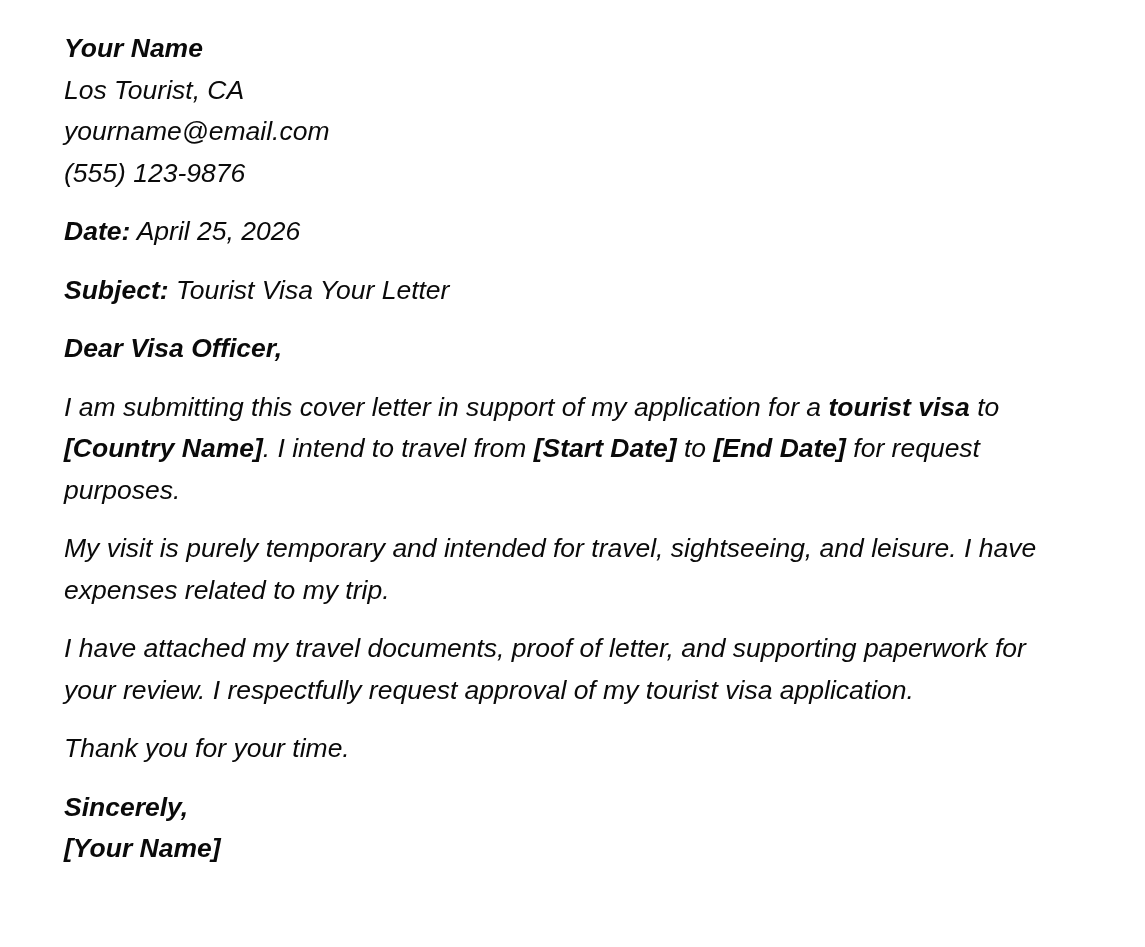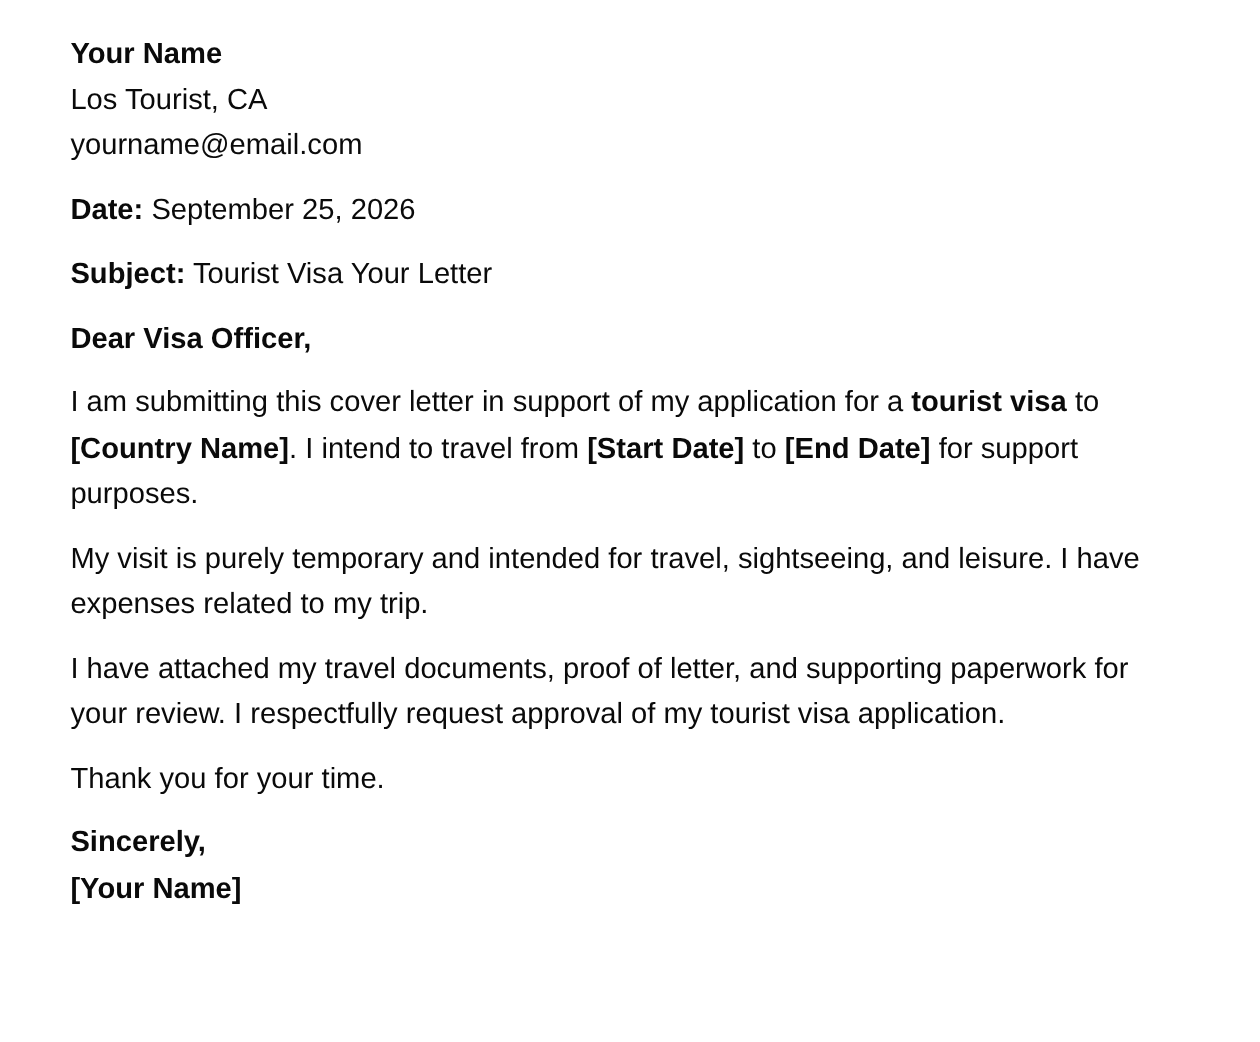--- a/index.html
+++ b/index.html
@@ -18,51 +18,53 @@
     box-sizing: border-box;
     width: 1145px;
     height: 947px;
     padding: 28px 40px 0 64px;
     font-size: 26.5px;
     line-height: 41.5px;
     font-weight: 400;
   }
   .block {
     margin: 0 0 17px 0;
+    font-style: italic;
   }
   .block:last-child {
     margin-bottom: 12px;
   }
   .line {
     white-space: nowrap;
   }
   .b {
     font-weight: 700;
   }
 </style>
 </head>
 <body>
 
 <div class="page">
 
   <div class="block">
     <div class="line b">Your Name</div>
     <div class="line">Los Tourist, CA</div>
     <div class="line">yourname@email.com</div>
+    <div class="line">(555) 123-9876</div>
   </div>
 
-  <div class="block line"><span class="b">Date:</span><span> September 25, 2026</span></div>
+  <div class="block line"><span class="b">Date:</span><span> April 25, 2026</span></div>
 
   <div class="block line"><span class="b">Subject:</span><span> Tourist Visa Your Letter</span></div>
 
   <div class="block line b">Dear Visa Officer,</div>
 
   <div class="block">
     <div class="line"><span>I am submitting this cover letter in support of my application for a </span><span class="b">tourist visa</span><span> to</span></div>
-    <div class="line"><span class="b">[Country Name]</span><span>. I intend to travel from </span><span class="b">[Start Date]</span><span> to </span><span class="b">[End Date]</span><span> for support</span></div>
+    <div class="line"><span class="b">[Country Name]</span><span>. I intend to travel from </span><span class="b">[Start Date]</span><span> to </span><span class="b">[End Date]</span><span> for request</span></div>
     <div class="line">purposes.</div>
   </div>
 
   <div class="block">
     <div class="line">My visit is purely temporary and intended for travel, sightseeing, and leisure. I have</div>
     <div class="line">expenses related to my trip.</div>
   </div>
 
   <div class="block">
     <div class="line">I have attached my travel documents, proof of letter, and supporting paperwork for</div>

